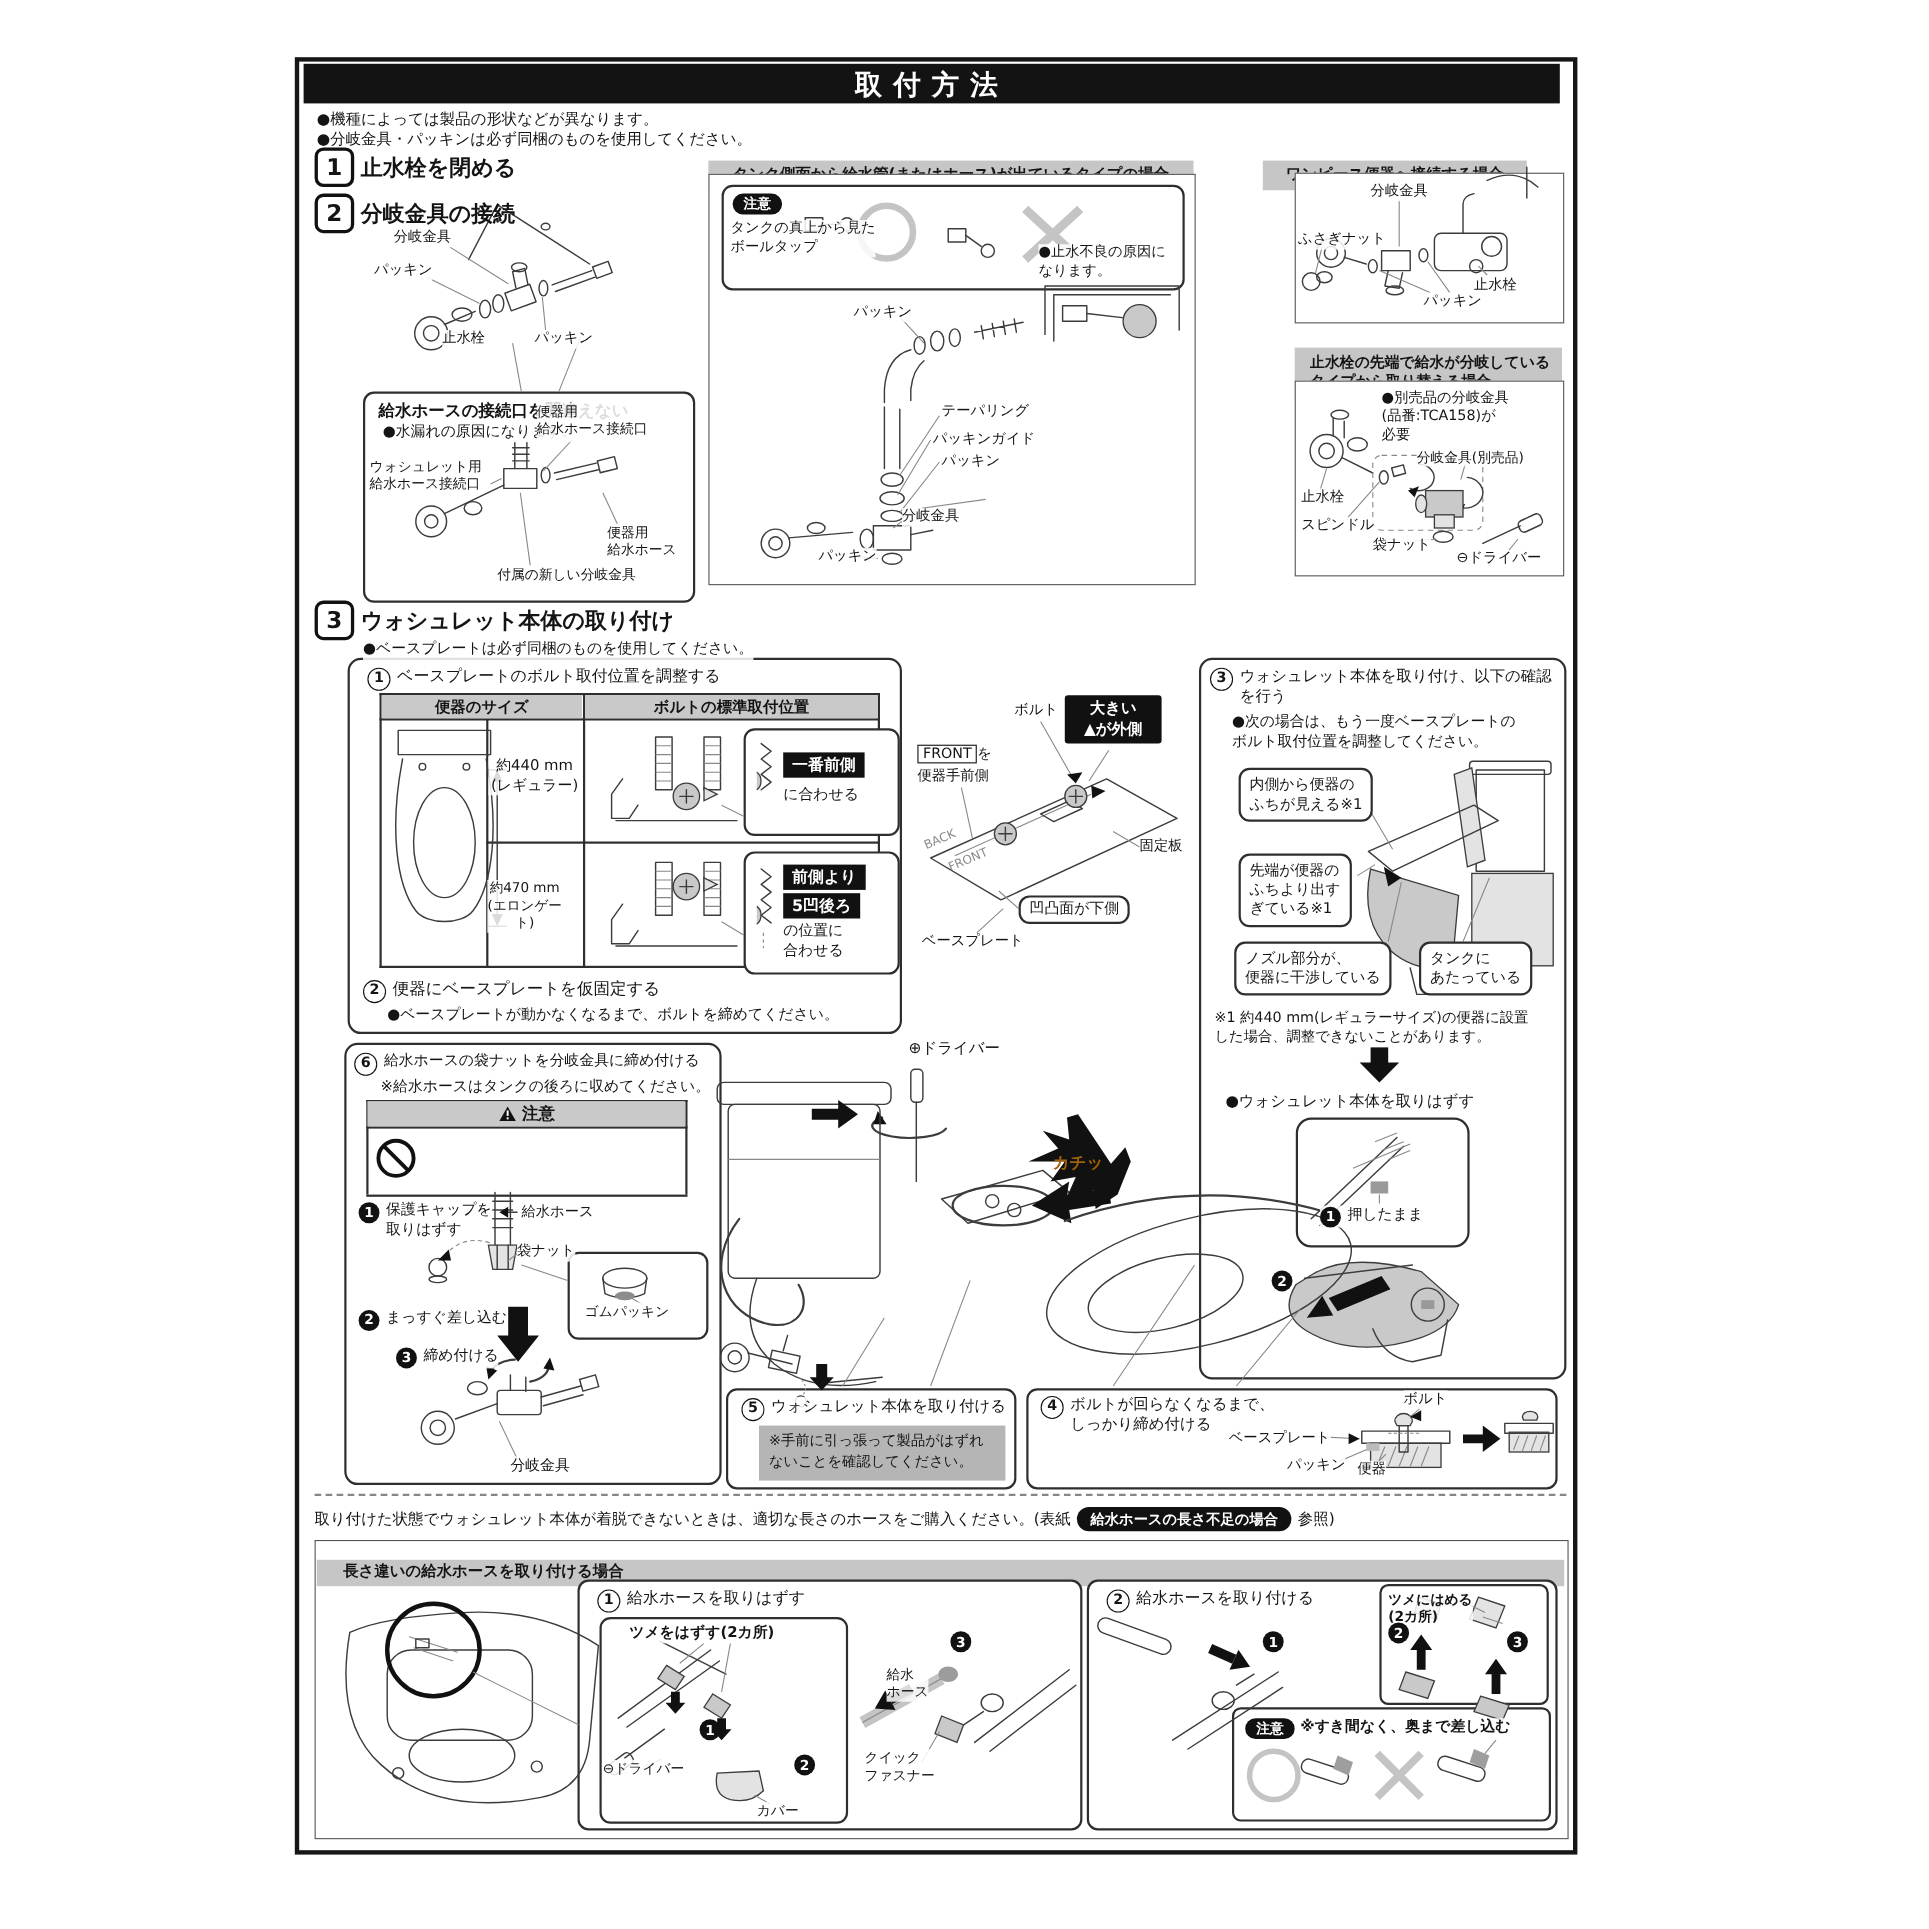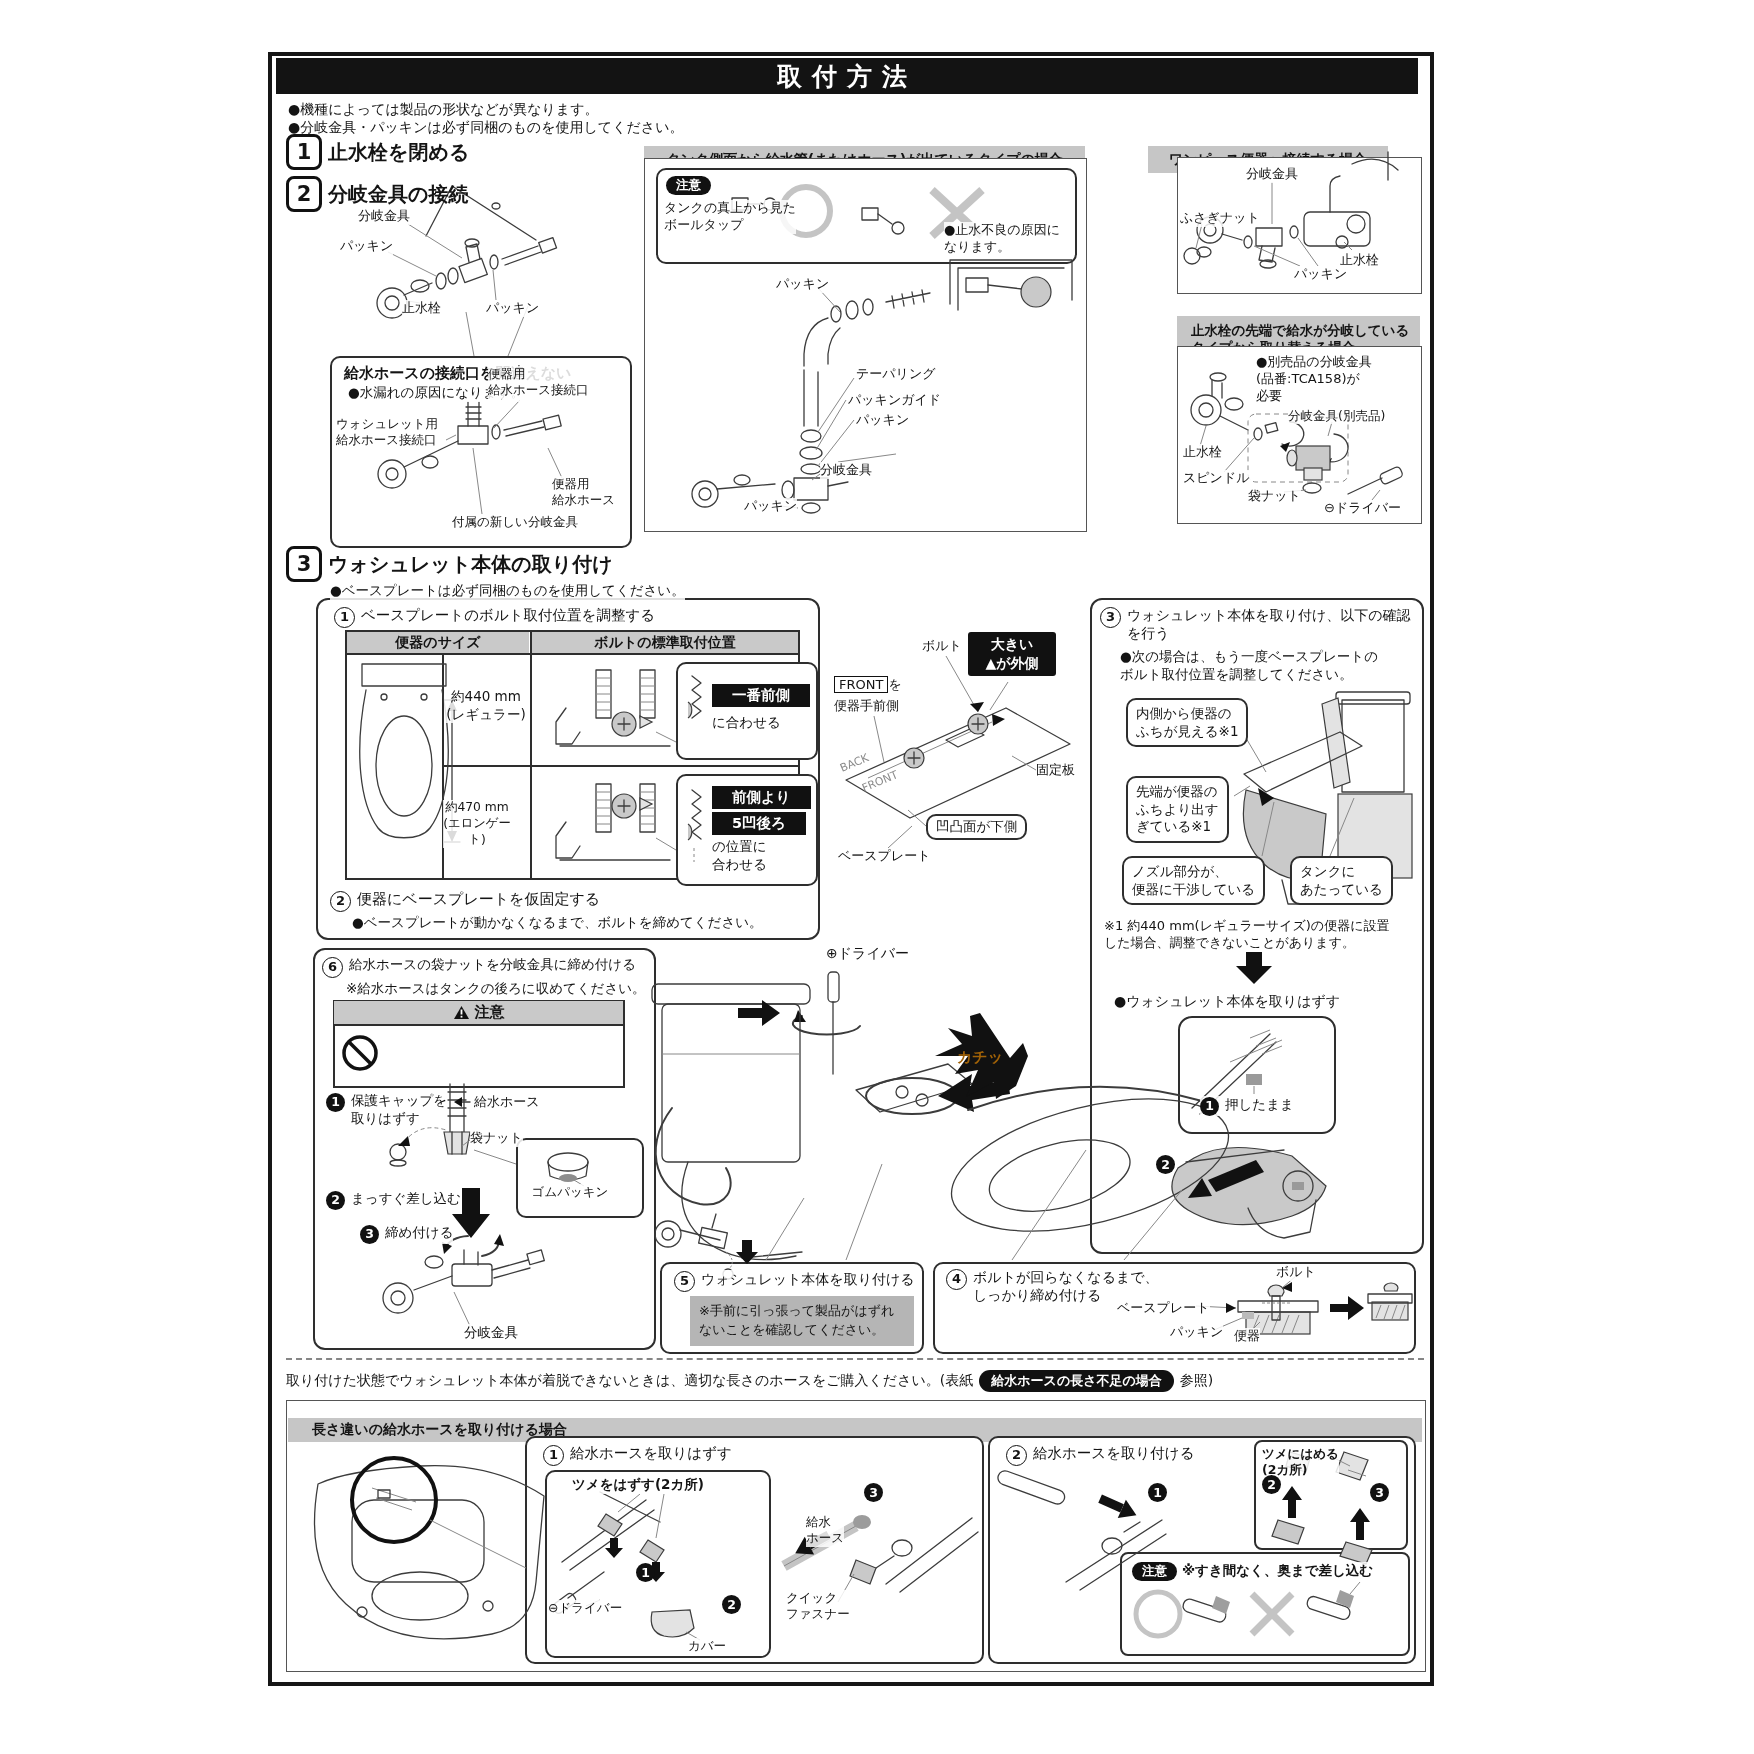--- a/index.html
+++ b/index.html
@@ -19,21 +19,21 @@
   .boxthin{position:absolute;border:1.5px solid #555;background:#fff;}
   .stepnum{position:absolute;width:30px;height:30px;border:3.5px solid #111;border-radius:8px;background:#fff;
            display:flex;align-items:center;justify-content:center;font-size:21px;font-weight:bold;}
   .steplabel{position:absolute;font-size:20px;font-weight:bold;}
   .trow{position:absolute;display:flex;gap:6px;align-items:flex-start;font-size:14.5px;line-height:1.3;white-space:pre-line;background:rgba(255,255,255,.85);}
   .ocirc{display:inline-flex;flex:none;width:19px;height:19px;border:1.8px solid #111;border-radius:50%;background:#fff;
          align-items:center;justify-content:center;font-size:13px;font-weight:bold;margin-top:1px;}
   .ncirc{display:inline-flex;flex:none;width:19px;height:19px;border-radius:50%;background:#111;color:#fff;
          align-items:center;justify-content:center;font-size:12.5px;font-weight:bold;margin-top:1px;}
   .ncirc.abs{position:absolute;}
-  .badge{background:#111;color:#fff;font-weight:bold;font-size:14.5px;padding:2px 20px;display:inline-block;}
+  .badge{background:#111;color:#fff;font-weight:bold;font-size:14.5px;padding:2px 8px;display:inline-block;}
   .pill{background:#111;color:#fff;font-weight:bold;font-size:12.5px;padding:1px 10px;border-radius:11px;display:inline-block;}
   .callout{position:absolute;border:2px solid #2e2e2e;border-radius:10px;background:#fff;padding:5px 8px;
            font-size:13.5px;line-height:1.3;white-space:pre-line;}
   .blackbox{position:absolute;background:#111;color:#fff;font-weight:bold;font-size:14px;line-height:1.35;
             padding:3px 8px;white-space:pre-line;text-align:center;border-radius:3px;}
   .graynote{position:absolute;background:#b5b5b5;padding:6px 9px;font-size:13px;line-height:1.45;white-space:pre-line;}
   .frontbox{border:1.5px solid #111;padding:0 4px;font-size:13px;}
   .dashline{position:absolute;border-top:2px dashed #868686;}
   .tline{position:absolute;background:#2e2e2e;}
   .thead{position:absolute;background:#c9c9c9;display:flex;align-items:center;justify-content:center;font-size:14px;font-weight:bold;}

